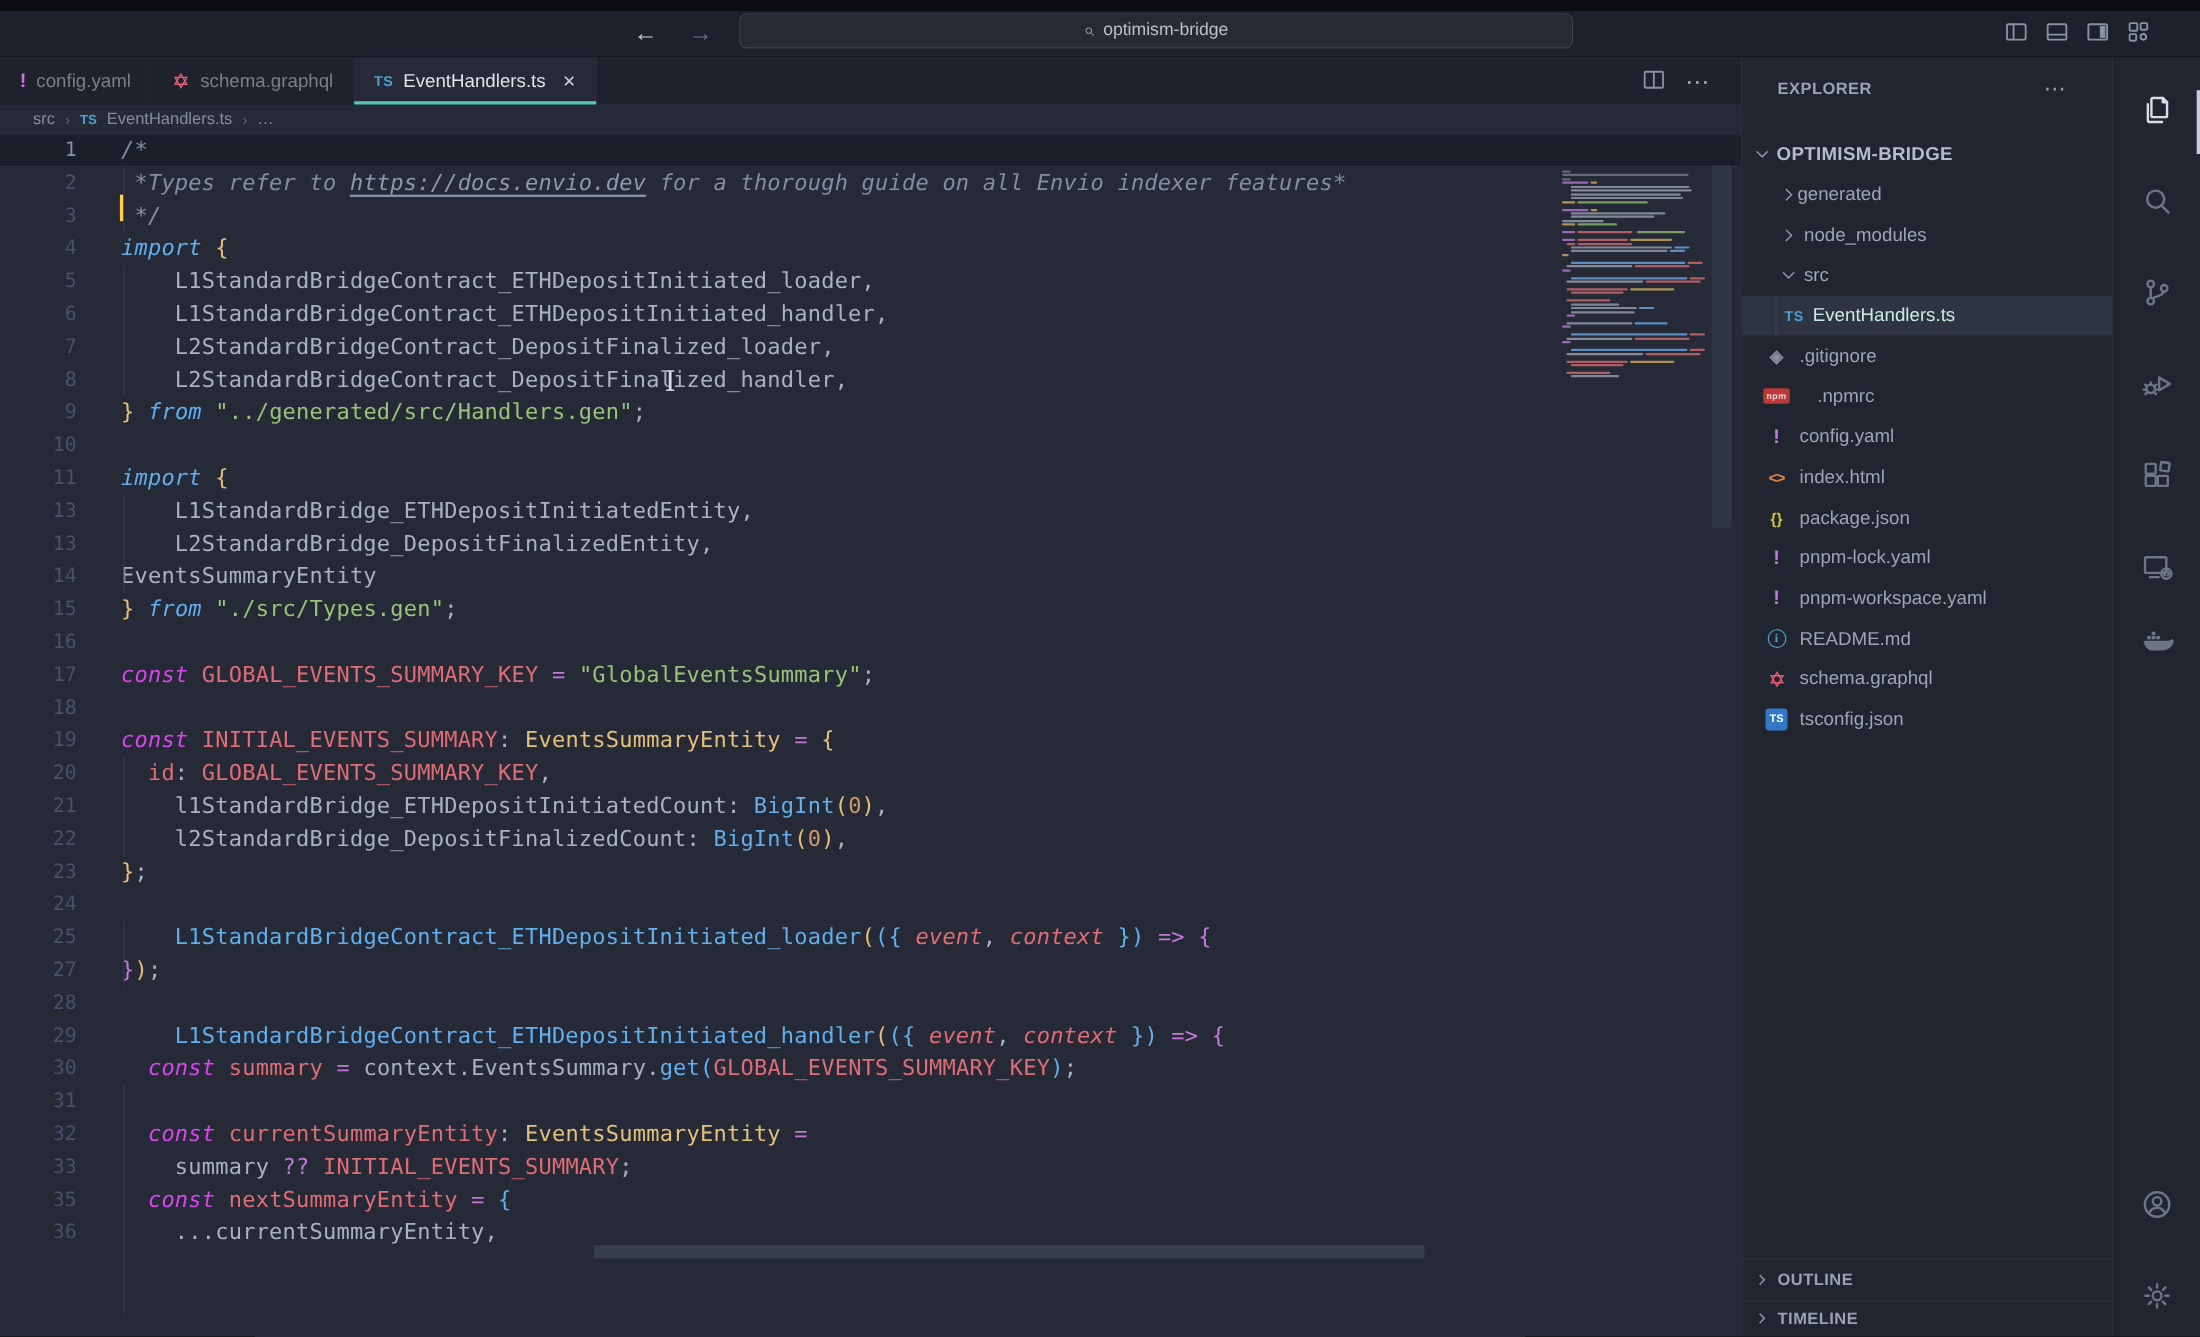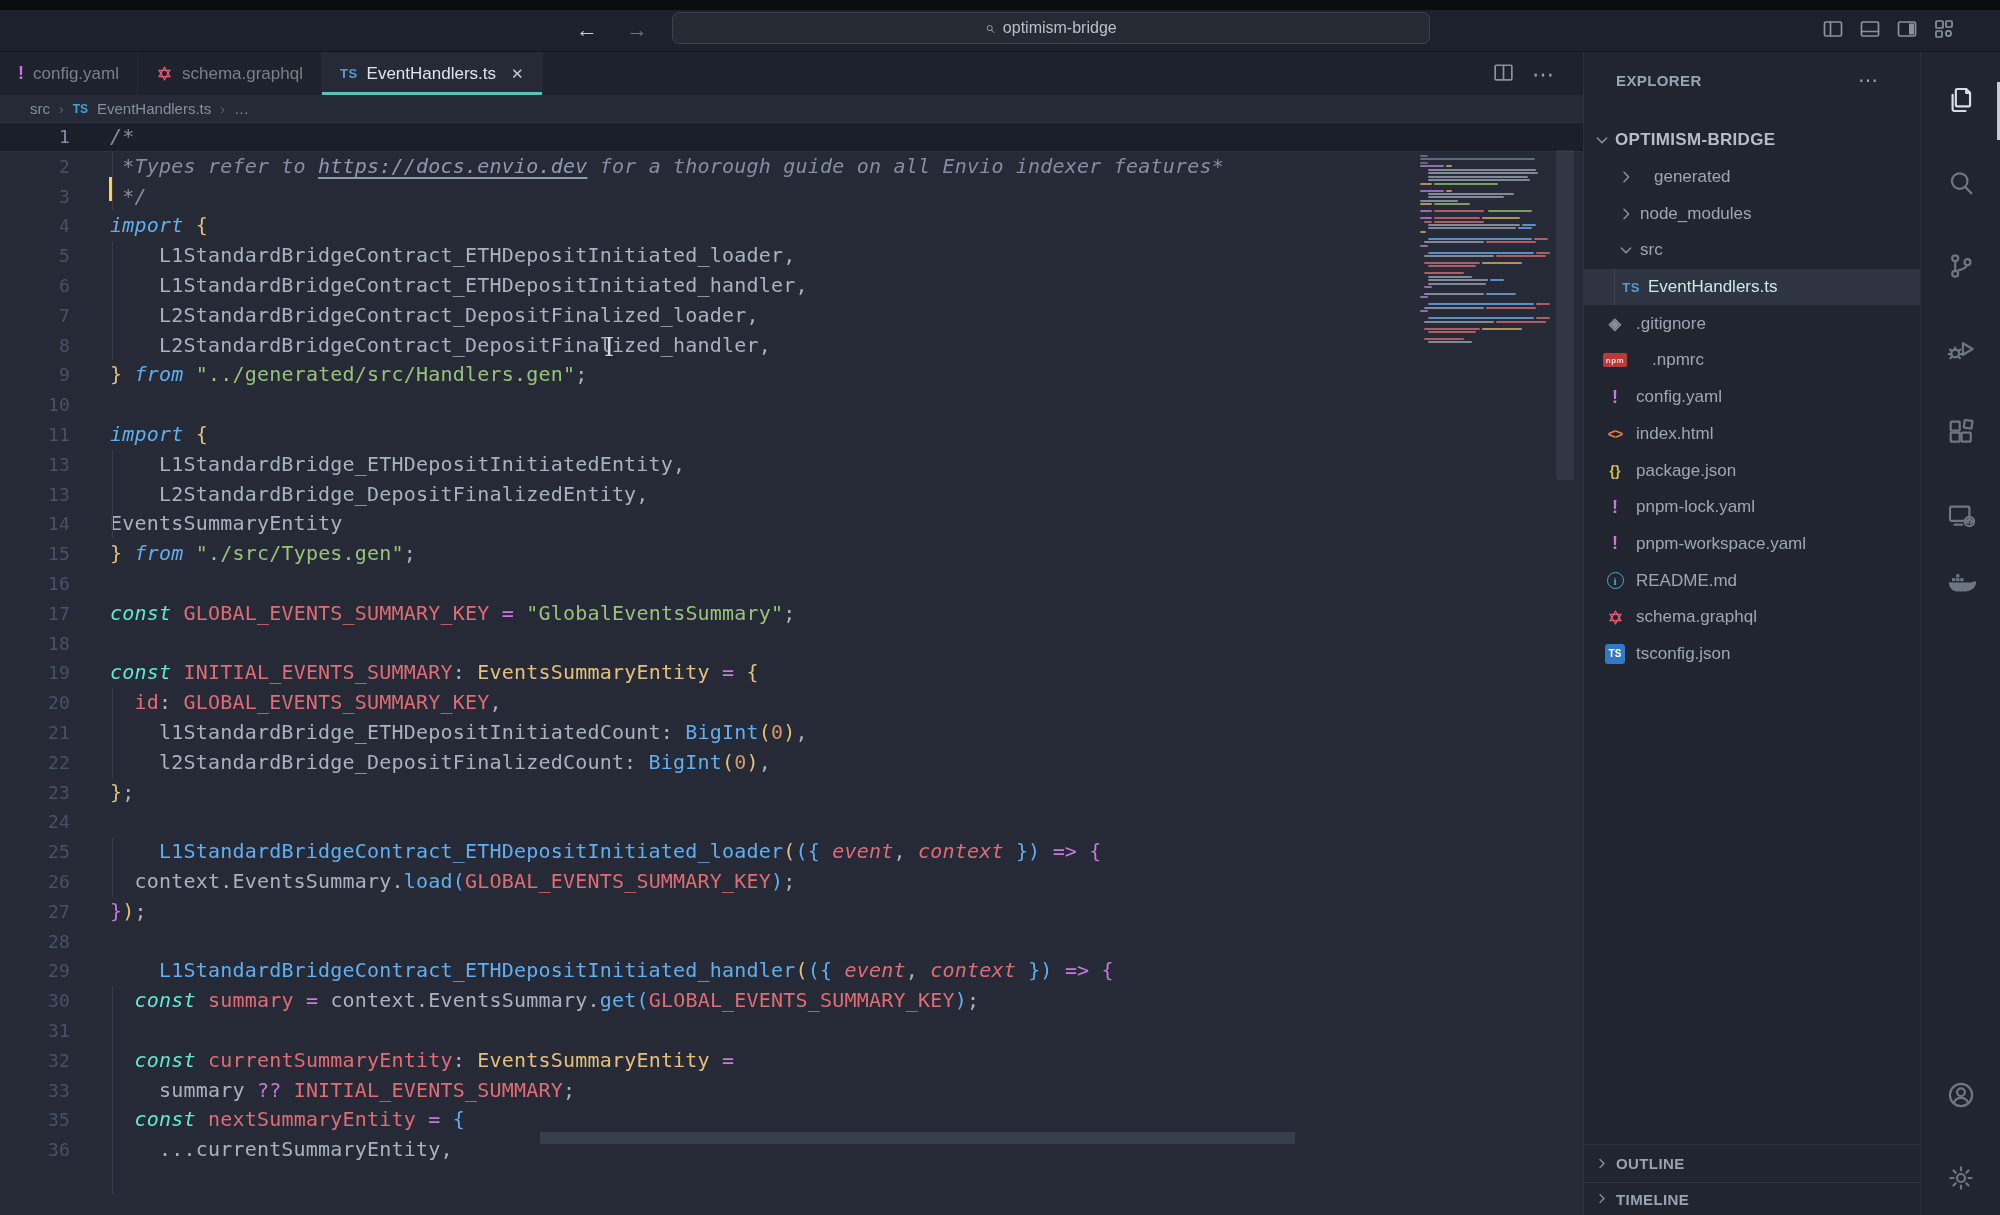--- a/index.html
+++ b/index.html
@@ -51,21 +51,21 @@
   #code{position:absolute;left:0;top:70px;width:1583px;height:1093px;overflow:hidden;
         font-family:"DejaVu Sans Mono",monospace;font-size:20px;letter-spacing:.2px;}
   .code-row{position:relative;height:29.8px;line-height:29.8px;display:flex;white-space:pre;}
   .code-row .gut{width:86px;padding-right:16px;text-align:right;color:#49516a;font-size:18px;flex:none;}
   .code-row .src{padding-left:24px;flex:1;}
   .code-row.current{background:#1b1f29;box-shadow:inset 0 1px 0 #2c3140, inset 0 -1px 0 #2c3140;}
   .code-row.current .gut{color:#8590a6;}
   .tk-cmt{color:#848ea3;font-style:italic;}
   .tk-lnk{color:#8f99ae;font-style:italic;text-decoration:underline;text-underline-offset:4px;}
   .tk-kwi{color:#61aeef;font-style:italic;}
-  .tk-kw{color:#5eead4;font-style:italic;}
+  .tk-kw{color:#d946ef;font-style:italic;}
   .tk-def{color:#abb2bf;}
   .tk-var{color:#e06c75;}
   .tk-itv{color:#e06c75;font-style:italic;}
   .tk-fn{color:#61afef;}
   .tk-typ{color:#e5c07b;}
   .tk-str{color:#98c379;}
   .tk-num{color:#d19a66;}
   .tk-g1{color:#e5c07b;}
   .tk-b2{color:#61afef;}
   .tk-op{color:#c678dd;}
@@ -193,21 +193,20 @@
         <div class="code-row"><span class="gut">16</span><span class="src"></span></div>
         <div class="code-row"><span class="gut">17</span><span class="src"><span class="tk-kw">const</span><span class="tk-def"> </span><span class="tk-var">GLOBAL_EVENTS_SUMMARY_KEY</span><span class="tk-def"> </span><span class="tk-op">=</span><span class="tk-def"> </span><span class="tk-str">"GlobalEventsSummary"</span><span class="tk-def">;</span></span></div>
         <div class="code-row"><span class="gut">18</span><span class="src"></span></div>
         <div class="code-row"><span class="gut">19</span><span class="src"><span class="tk-kw">const</span><span class="tk-def"> </span><span class="tk-var">INITIAL_EVENTS_SUMMARY</span><span class="tk-def">: </span><span class="tk-typ">EventsSummaryEntity</span><span class="tk-def"> </span><span class="tk-op">=</span><span class="tk-def"> </span><span class="tk-g1">{</span></span></div>
         <div class="code-row"><span class="gut">20</span><span class="src"><span class="tk-def">  </span><span class="tk-var">id</span><span class="tk-def">: </span><span class="tk-var">GLOBAL_EVENTS_SUMMARY_KEY</span><span class="tk-def">,</span></span></div>
         <div class="code-row"><span class="gut">21</span><span class="src"><span class="tk-def">    l1StandardBridge_ETHDepositInitiatedCount: </span><span class="tk-fn">BigInt</span><span class="tk-g1">(</span><span class="tk-num">0</span><span class="tk-g1">)</span><span class="tk-def">,</span></span></div>
         <div class="code-row"><span class="gut">22</span><span class="src"><span class="tk-def">    l2StandardBridge_DepositFinalizedCount: </span><span class="tk-fn">BigInt</span><span class="tk-g1">(</span><span class="tk-num">0</span><span class="tk-g1">)</span><span class="tk-def">,</span></span></div>
         <div class="code-row"><span class="gut">23</span><span class="src"><span class="tk-g1">}</span><span class="tk-def">;</span></span></div>
         <div class="code-row"><span class="gut">24</span><span class="src"></span></div>
         <div class="code-row"><span class="gut">25</span><span class="src"><span class="tk-def">    </span><span class="tk-fn">L1StandardBridgeContract_ETHDepositInitiated_loader</span><span class="tk-g1">(</span><span class="tk-b2">({</span><span class="tk-itv"> event</span><span class="tk-def">,</span><span class="tk-itv"> context</span><span class="tk-b2"> })</span><span class="tk-def"> </span><span class="tk-op">=&gt;</span><span class="tk-def"> </span><span class="tk-op">{</span></span></div>
-        <div class="code-row"><span class="gut">26</span><span class="src"><span class="tk-def">  context.EventsSummary.</span><span class="tk-fn">load</span><span class="tk-b2">(</span><span class="tk-var">GLOBAL_EVENTS_SUMMARY_KEY</span><span class="tk-b2">)</span><span class="tk-def">;</span></span></div>
         <div class="code-row"><span class="gut">27</span><span class="src"><span class="tk-op">}</span><span class="tk-g1">)</span><span class="tk-def">;</span></span></div>
         <div class="code-row"><span class="gut">28</span><span class="src"></span></div>
         <div class="code-row"><span class="gut">29</span><span class="src"><span class="tk-def">    </span><span class="tk-fn">L1StandardBridgeContract_ETHDepositInitiated_handler</span><span class="tk-g1">(</span><span class="tk-b2">({</span><span class="tk-itv"> event</span><span class="tk-def">,</span><span class="tk-itv"> context</span><span class="tk-b2"> })</span><span class="tk-def"> </span><span class="tk-op">=&gt;</span><span class="tk-def"> </span><span class="tk-op">{</span></span></div>
         <div class="code-row"><span class="gut">30</span><span class="src"><span class="tk-def">  </span><span class="tk-kw">const</span><span class="tk-def"> </span><span class="tk-var">summary</span><span class="tk-def"> </span><span class="tk-op">=</span><span class="tk-def"> context.EventsSummary.</span><span class="tk-fn">get</span><span class="tk-b2">(</span><span class="tk-var">GLOBAL_EVENTS_SUMMARY_KEY</span><span class="tk-b2">)</span><span class="tk-def">;</span></span></div>
         <div class="code-row"><span class="gut">31</span><span class="src"></span></div>
         <div class="code-row"><span class="gut">32</span><span class="src"><span class="tk-def">  </span><span class="tk-kw">const</span><span class="tk-def"> </span><span class="tk-var">currentSummaryEntity</span><span class="tk-def">: </span><span class="tk-typ">EventsSummaryEntity</span><span class="tk-def"> </span><span class="tk-op">=</span></span></div>
         <div class="code-row"><span class="gut">33</span><span class="src"><span class="tk-def">    summary </span><span class="tk-op">??</span><span class="tk-def"> </span><span class="tk-var">INITIAL_EVENTS_SUMMARY</span><span class="tk-def">;</span></span></div>
         <div class="code-row"><span class="gut">35</span><span class="src"><span class="tk-def">  </span><span class="tk-kw">const</span><span class="tk-def"> </span><span class="tk-var">nextSummaryEntity</span><span class="tk-def"> </span><span class="tk-op">=</span><span class="tk-def"> </span><span class="tk-b2">{</span></span></div>
         <div class="code-row"><span class="gut">36</span><span class="src"><span class="tk-def">    ...currentSummaryEntity,</span></span></div>
         <div class="guide" style="top: 29.8px; height: 59.6px;"></div>
@@ -300,21 +299,21 @@
         <div class="trow root" style="padding-left: 10px;">
           <span class="chev"><svg viewBox="0 0 24 24" fill="none" stroke="currentColor" stroke-width="2.2" stroke-linecap="round" stroke-linejoin="round">
               <path d="M5 9l7 7 7-7"></path>
             </svg></span>
           <span class="tlabel" style="margin-left:5px">OPTIMISM-BRIDGE</span>
         </div>
         <div class="trow" style="padding-left: 34px;">
           <span class="chev"><svg viewBox="0 0 24 24" fill="none" stroke="currentColor" stroke-width="2.2" stroke-linecap="round" stroke-linejoin="round">
               <path d="M9 5l7 7-7 7"></path>
             </svg></span>
-          <span class="tlabel" style="margin-left:20px">generated</span>
+          <span class="tlabel" style="margin-left:0">generated</span>
         </div>
         <div class="trow" style="padding-left: 34px;">
           <span class="chev"><svg viewBox="0 0 24 24" fill="none" stroke="currentColor" stroke-width="2.2" stroke-linecap="round" stroke-linejoin="round">
               <path d="M9 5l7 7-7 7"></path>
             </svg></span>
           <span class="tlabel" style="margin-left:6px">node_modules</span>
         </div>
         <div class="trow" style="padding-left: 34px;">
           <span class="chev"><svg viewBox="0 0 24 24" fill="none" stroke="currentColor" stroke-width="2.2" stroke-linecap="round" stroke-linejoin="round">
               <path d="M5 9l7 7 7-7"></path>

